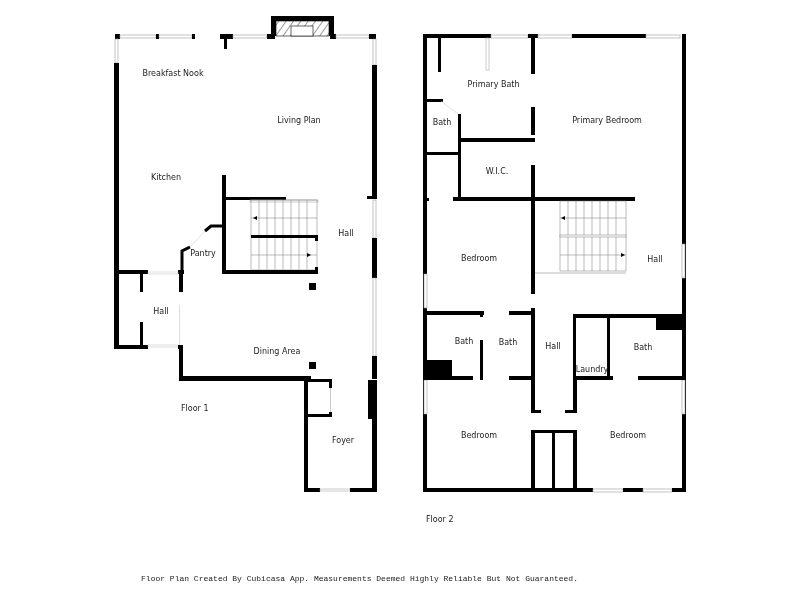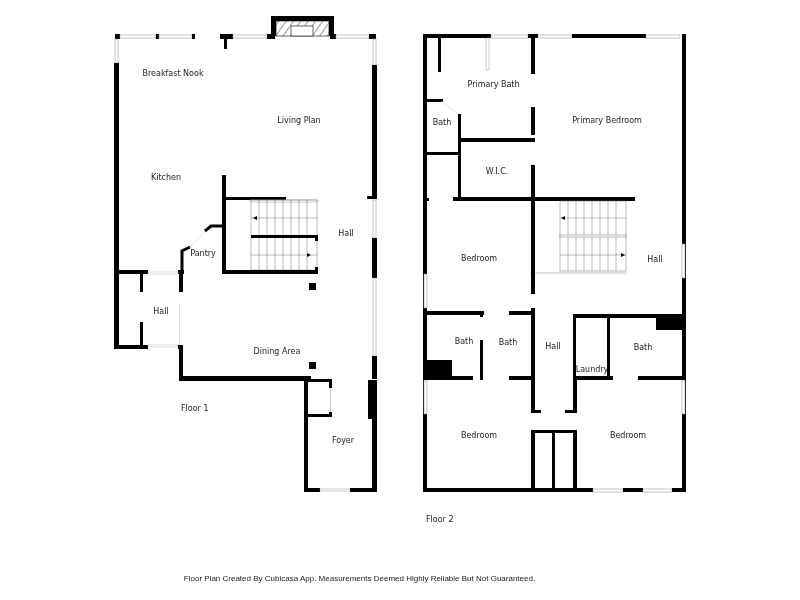--- a/index.html
+++ b/index.html
@@ -4,21 +4,21 @@
 <style>
   html, body { margin:0; padding:0; background:#ffffff; }
   body { width:800px; height:600px; position:relative; overflow:hidden;
          font-family: "DejaVu Sans", sans-serif; }
   svg { position:absolute; left:0; top:0; }
   .lbl { position:absolute; font-size:8px; color:#222; white-space:nowrap;
          font-family:"DejaVu Sans", sans-serif; transform:translate(-50%,-50%); }
   .floor-lbl { position:absolute; font-size:8px; color:#222; white-space:nowrap;
          font-family:"DejaVu Sans", sans-serif; }
   .footer { position:absolute; left:0; width:719px; top:574px; text-align:center;
-            font-size:8px; color:#222; font-family:Liberation Sans, sans-serif; }
+            font-size:8px; color:#222; font-family:Liberation Mono, monospace; }
 </style>
 </head>
 <body>
 
 <svg width="800" height="600">
   <defs>
     <pattern id="hatch" width="6" height="6" patternUnits="userSpaceOnUse" patternTransform="rotate(35)">
       <line x1="0" y1="0" x2="0" y2="6" stroke="#000" stroke-width="0.8"></line>
     </pattern>
   </defs>

